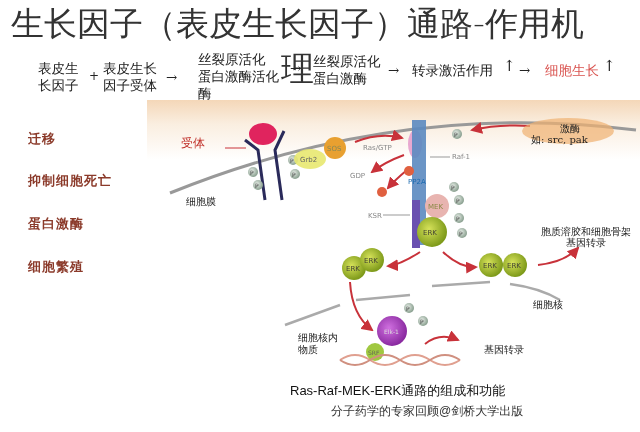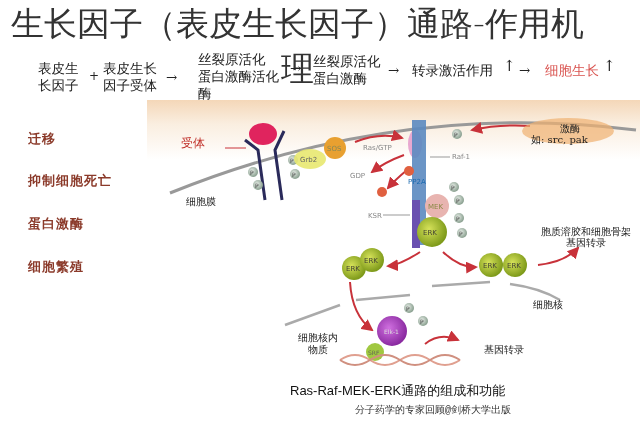--- a/index.html
+++ b/index.html
@@ -8,21 +8,21 @@
   .abs { position:absolute; }
   .title { left:0; top:2px; width:595px; text-align:center; font-size:33px; color:#333; letter-spacing:0px;
            font-family:"DejaVu Sans","Liberation Sans",sans-serif; font-weight:300; }
   .flow { font-size:13.5px; line-height:17px; color:#222; font-family:"DejaVu Serif",serif; }
   .flow-red { color:#d9534f;text-align:right; }
   .bg-panel { left:147px; top:100px; width:493px; height:60px;
               background:linear-gradient(180deg, #f4d7b8 0%, #faeee0 40%, #ffffff 100%); }
   .left-label { left:28px; font-size:13px; color:#8b3a2a; font-weight:bold; font-family:"DejaVu Serif",serif; letter-spacing:1px; }
   .small-lbl { font-size:10px; color:#222; font-family:"DejaVu Serif",serif; }
   .caption { left:290px; top:382px; font-size:13px; color:#111; font-family:"Liberation Sans","DejaVu Sans",sans-serif; }
-  .subcap { left:355px; top:403px; font-size:10px; color:#333; font-family:Liberation Mono, monospace; }
+  .subcap { left:331px; top:403px; font-size:12px; color:#333; font-family:Liberation Sans, sans-serif; }
   svg text { font-family:"DejaVu Sans",sans-serif; }
 </style>
 </head>
 <body>
 
 <div class="abs title">生长因子（表皮生长因子）通路-作用机理</div>
 
 <div class="abs flow" style="left:38px;top:60px;">
   <div>表皮生</div>
   <div>长因子</div>
@@ -171,20 +171,20 @@
 
 <div class="abs" style="left:181px;top:135px;font-size:12px;color:#c0302a;">受体</div>
 <div class="abs small-lbl" style="left:186px;top:195px;text-align:center;">细胞膜</div>
 <div class="abs small-lbl" style="left:560px;top:122px;text-align:right;">激酶</div>
 <div class="abs small-lbl" style="left:531px;top:133px;">如: src, pak</div>
 <div class="abs small-lbl" style="left:535px;top:226px;text-align:center;width:102px;line-height:11px;">
   <div>胞质溶胶和细胞骨架</div>
   <div>基因转录</div>
 </div>
 <div class="abs small-lbl" style="left:533px;top:298px;">细胞核</div>
-<div class="abs small-lbl" style="left:298px;top:332px;text-align:center;line-height:12px;">
+<div class="abs small-lbl" style="left:298px;top:332px;text-align:left;line-height:12px;">
   <div>细胞核内</div>
   <div>物质</div>
 </div>
 <div class="abs small-lbl" style="left:484px;top:343px;">基因转录</div>
 
 <div class="abs caption">Ras-Raf-MEK-ERK通路的组成和功能</div>
 <div class="abs subcap">分子药学的专家回顾@剑桥大学出版</div>
 
 </body></html>

